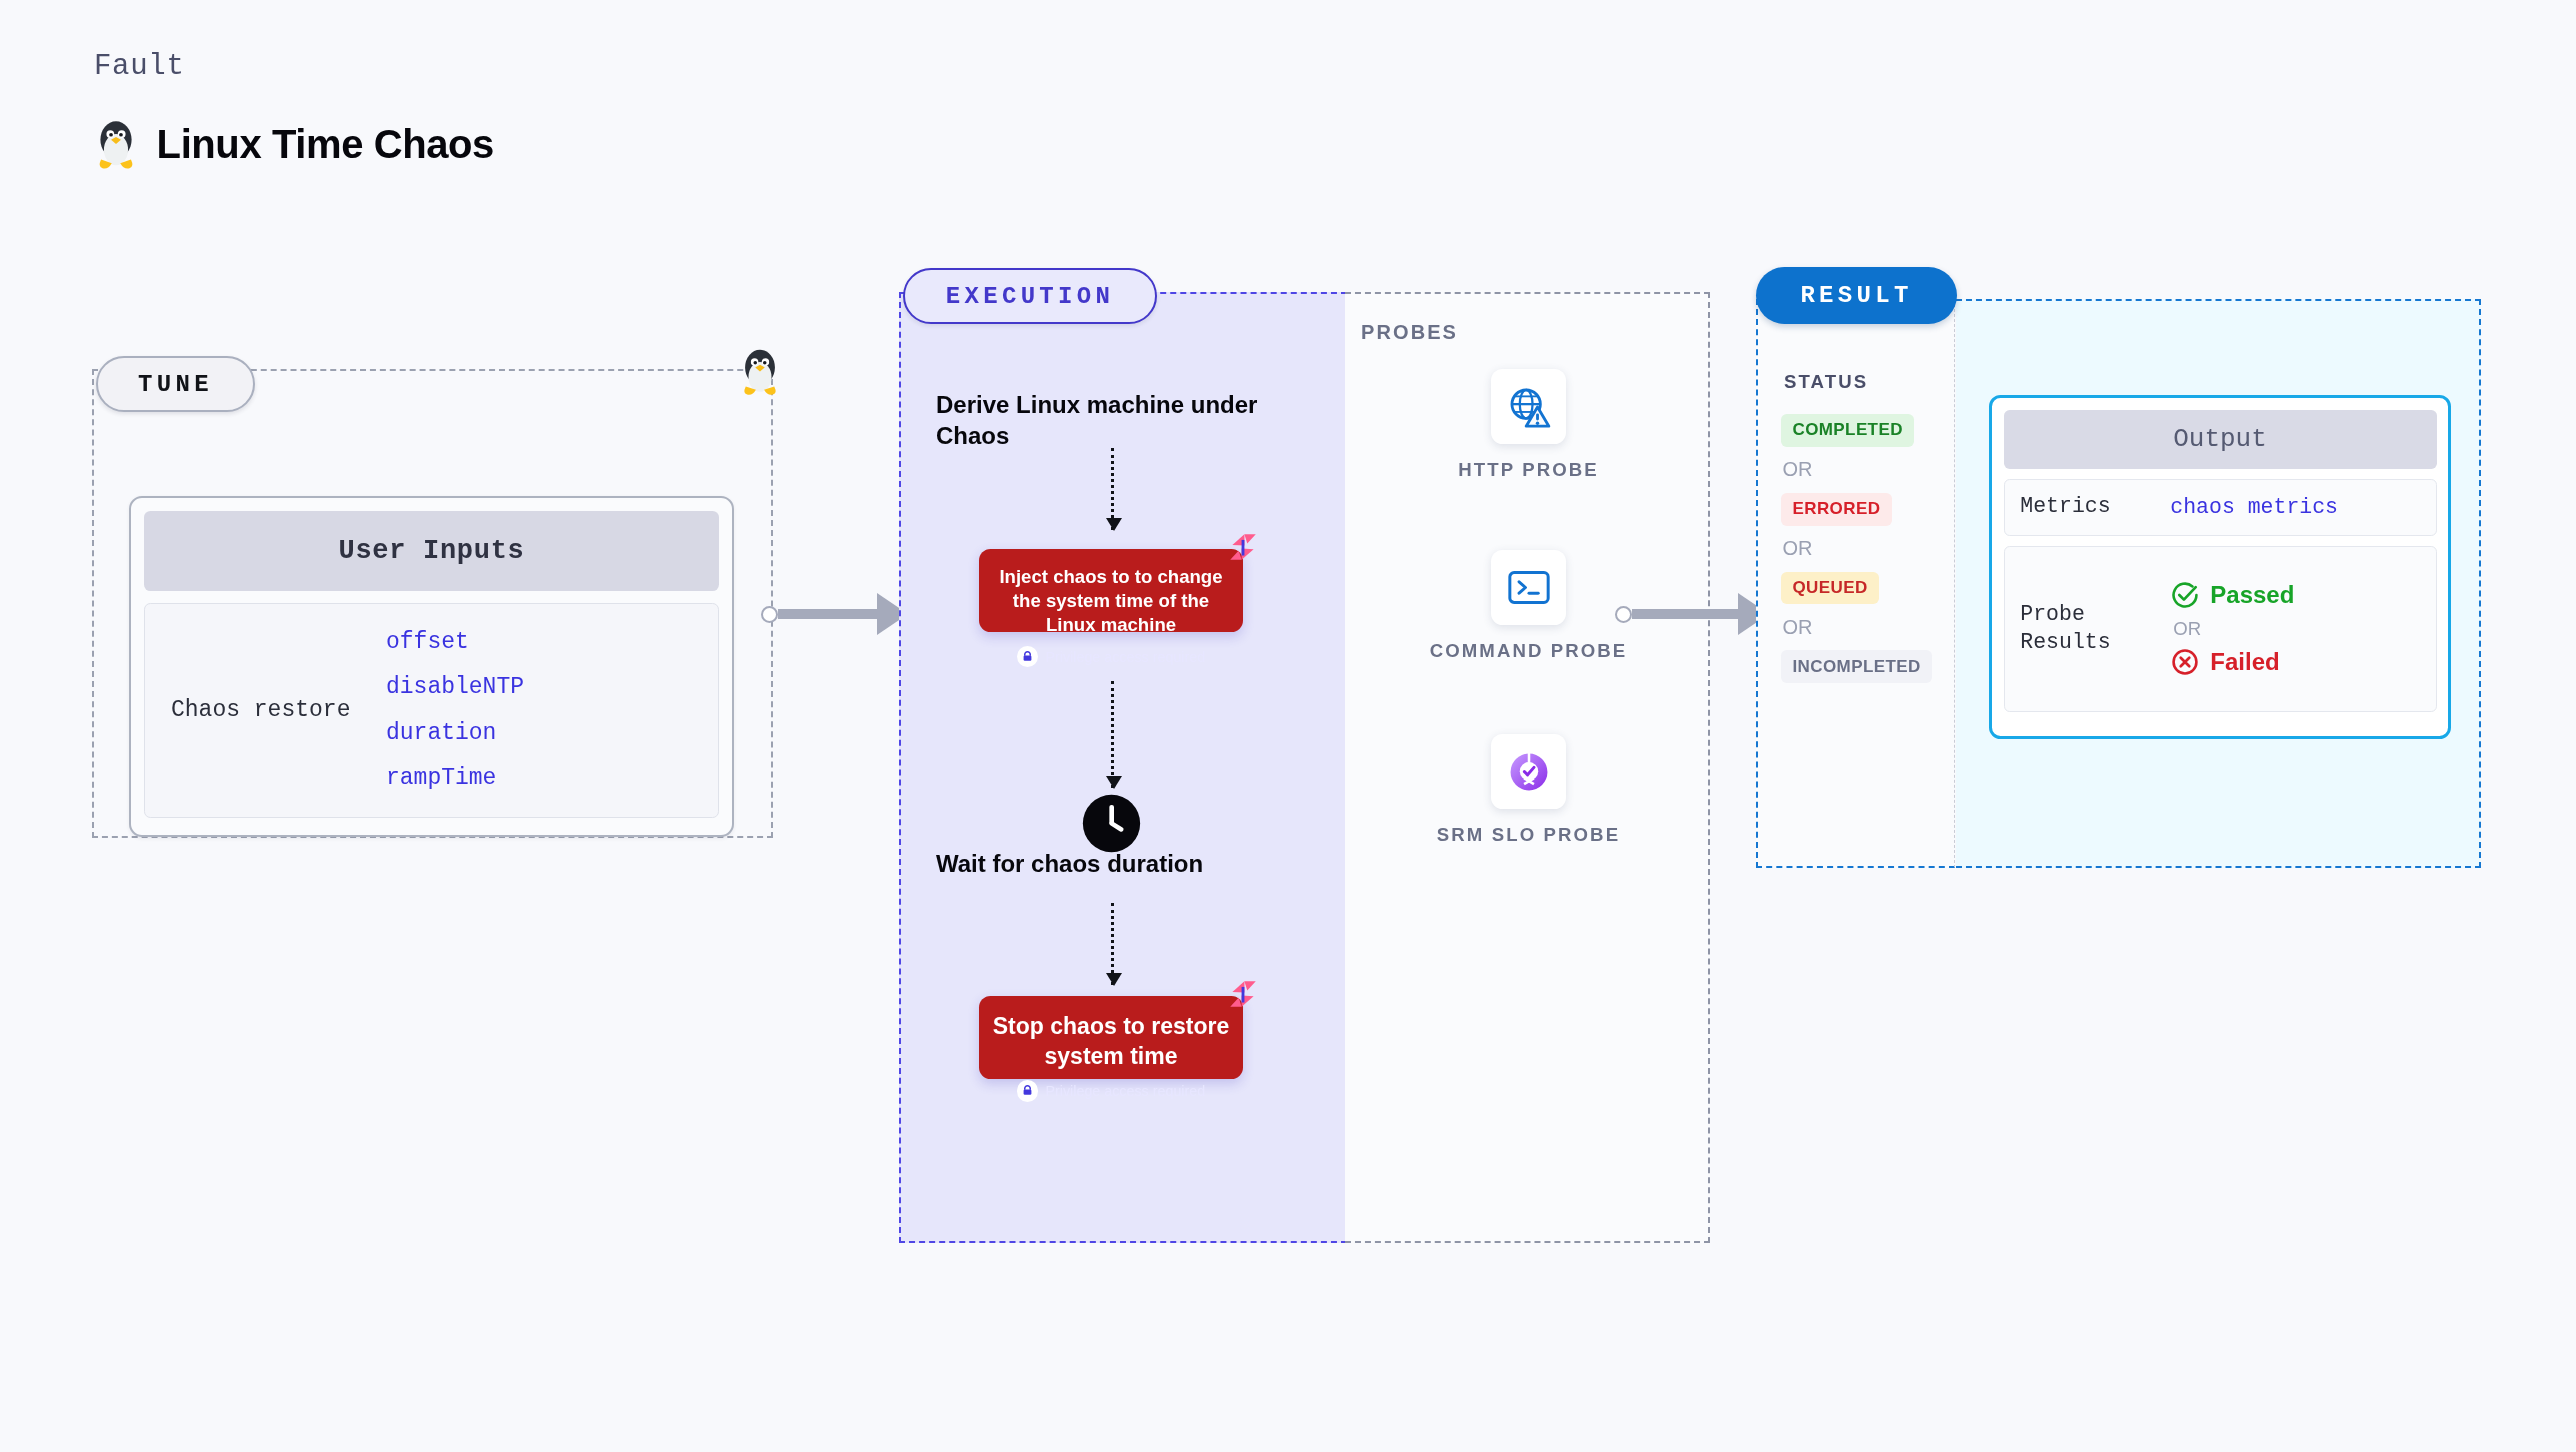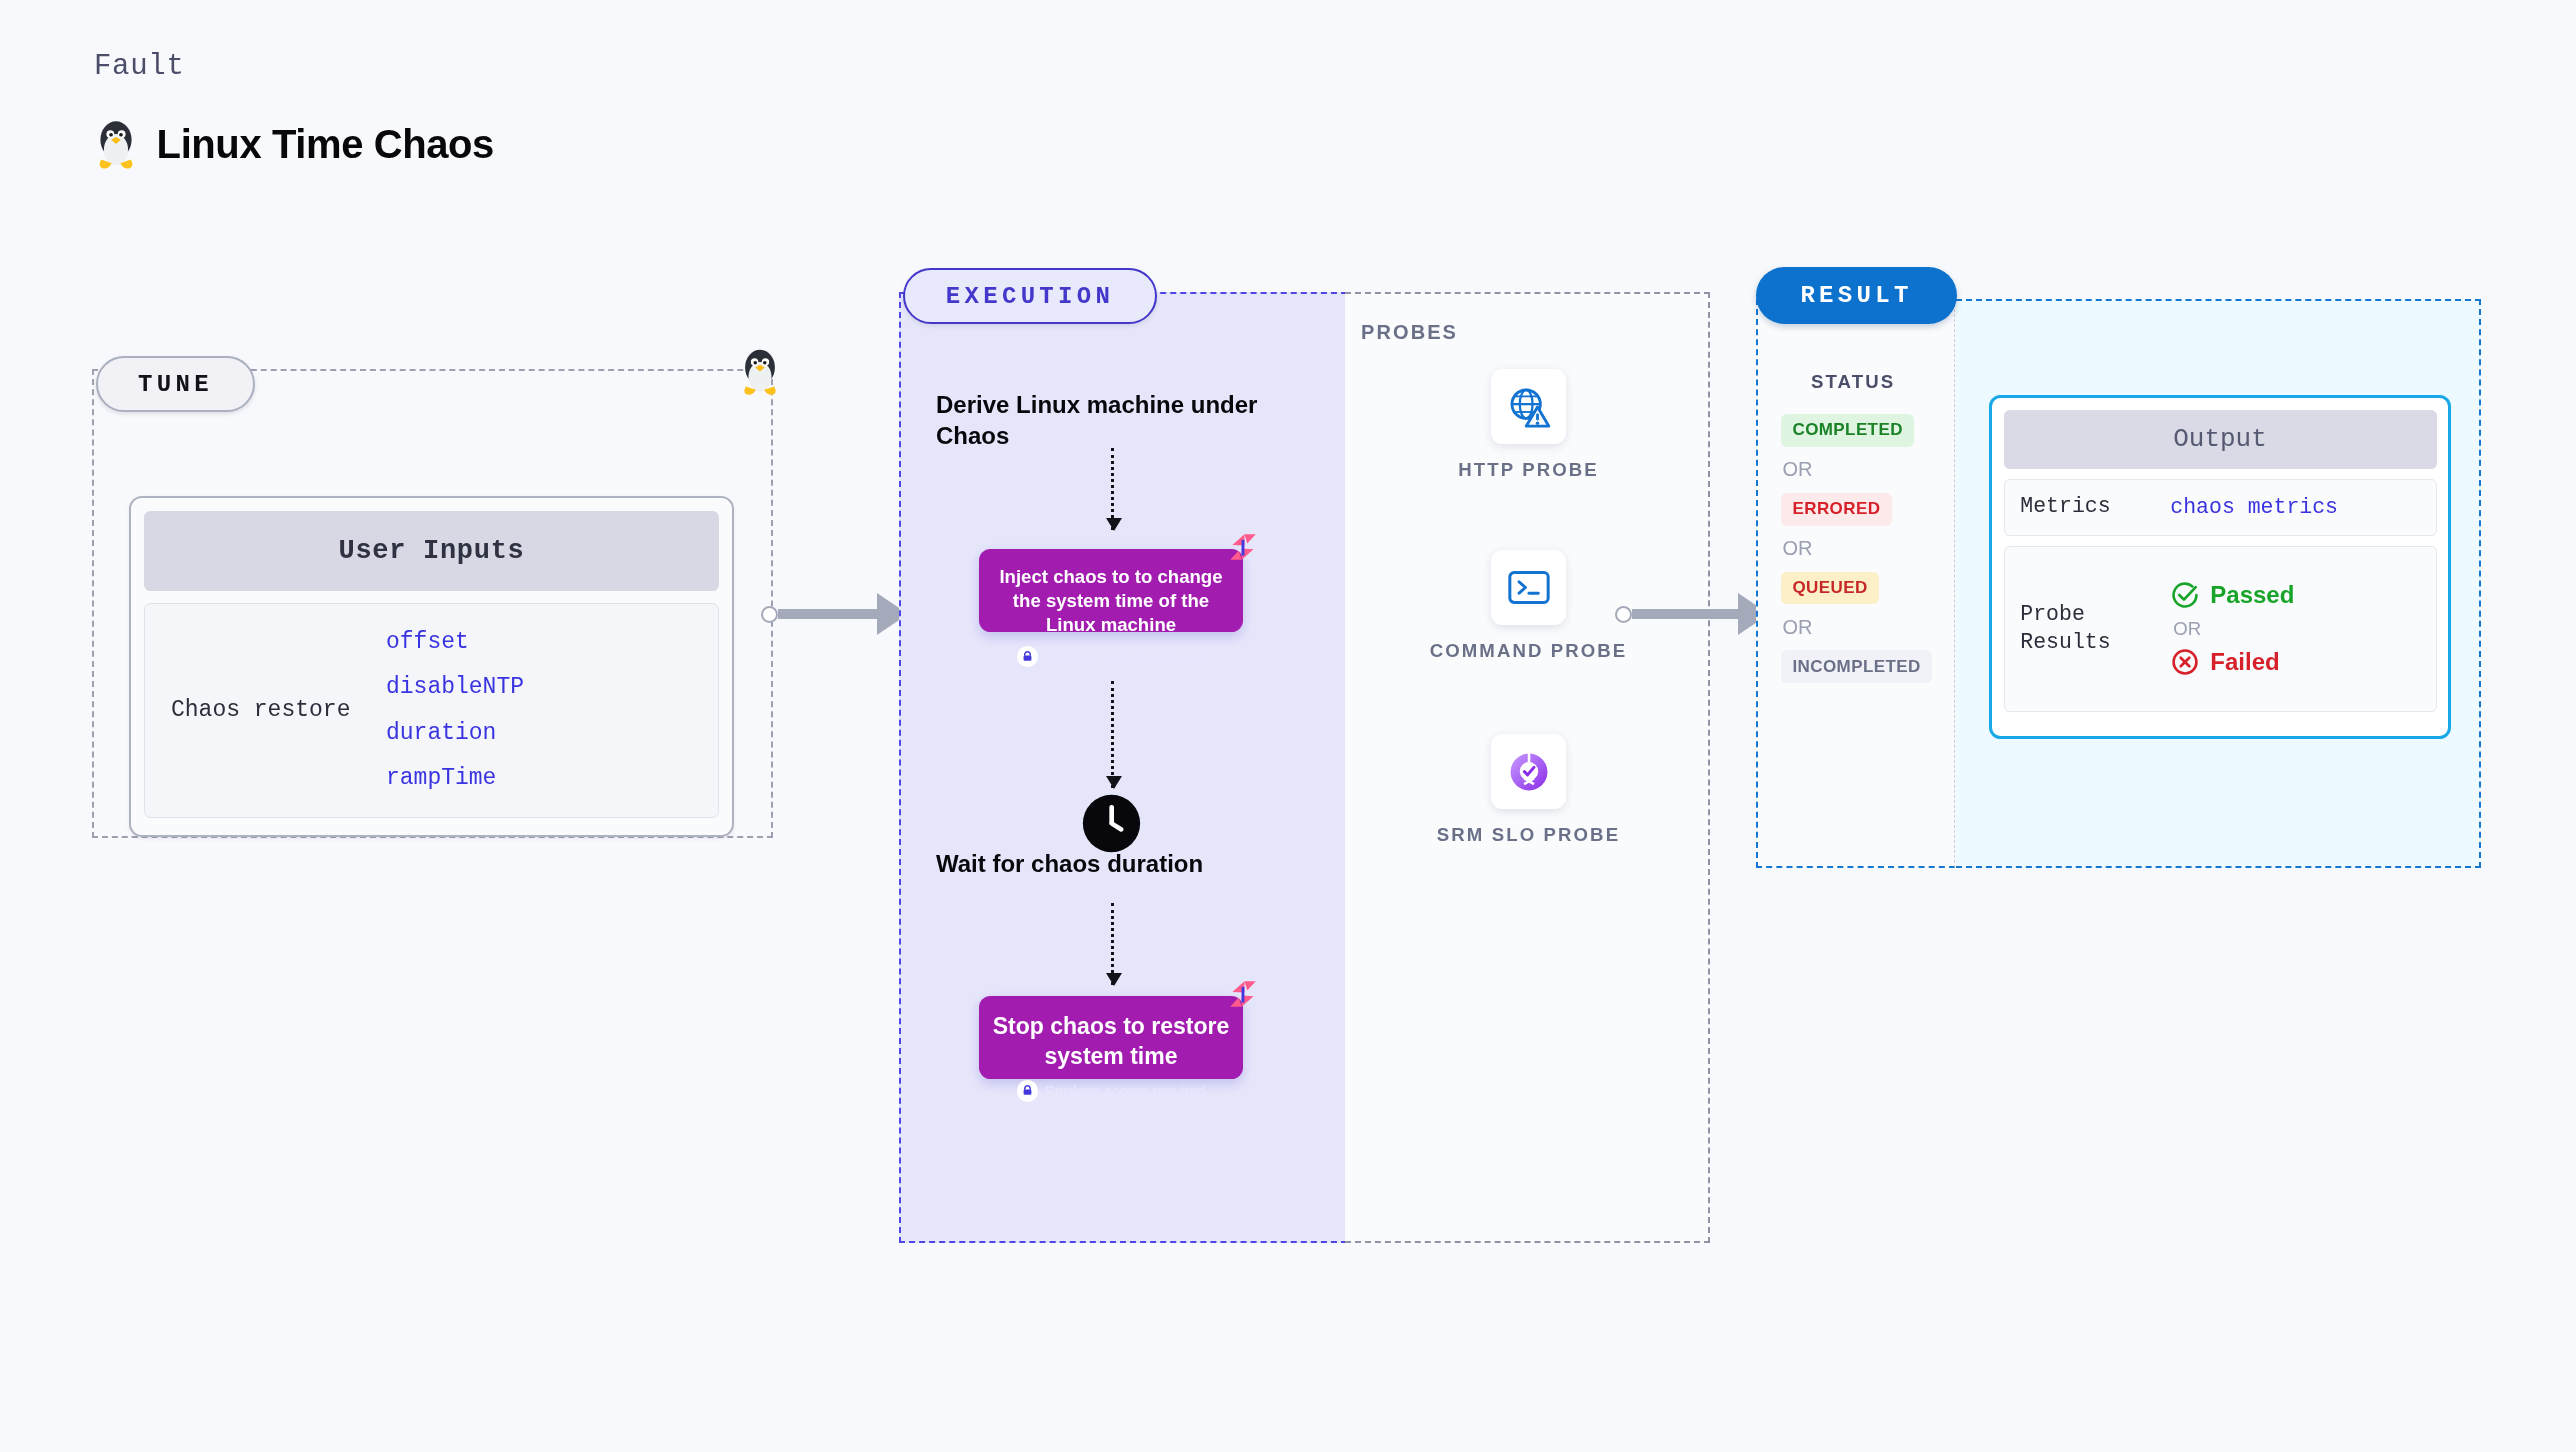--- a/index.html
+++ b/index.html
@@ -111,21 +111,21 @@
     content: ""; position: absolute; left: -7.9px; bottom: -1.4px;
     border-left: 8.6px solid transparent; border-right: 8.6px solid transparent;
     border-top: 13px solid #111318;
   }
   .arr-1 { top: 448px; height: 82px; }
   .arr-2 { top: 681px; height: 107px; }
   .arr-3 { top: 903px; height: 82px; }
 
   .exec-box {
     position: absolute; width: 264px;
-    background: #a21caf; border-radius: 11.5px;
+    background: #b91c1c; border-radius: 11.5px;
     box-shadow: 0 4.3px 11.5px rgba(60,50,190,.20);
     padding: 15.8px 13px 14.3px;
     display: flex; flex-direction: column; align-items: center; gap: 8.6px;
   }
   .exec-box-1 { left: 979px; top: 549px; height: 83px; }
   .exec-box-2 { left: 979px; top: 996px; height: 83px; }
   .exec-box-text {
     color: #ffffff; text-align: center; font-weight: 700; line-height: 1.3;
   }
   .exec-box-1 .exec-box-text { font-size: 18.6px; }
@@ -158,21 +158,21 @@
     display: flex; align-items: center; justify-content: center;
   }
   .probe-name {
     margin-top: 14.3px; font-size: 18.6px; font-weight: 700;
     color: #6a7087; letter-spacing: 2.1px; line-height: 1.3;
   }
 
   
   .status-label {
     position: absolute; left: 1784px; top: 371px;
-    font-size: 18.6px; font-weight: 700; color: #4a4e69; letter-spacing: 2.1px; margin-left: 27px;
+    font-size: 18.6px; font-weight: 700; color: #4a4e69; letter-spacing: 2.1px;
   }
   .status-col { position: absolute; left: 1781px; top: 414px; width: 165px; }
   .status-badge {
     display: inline-block; border-radius: 5.7px; padding: 6.4px 11.5px;
     font-size: 17px; font-weight: 700; letter-spacing: 0.4px;
   }
   .or-text {
     font-size: 20px; color: #9aa0b2; margin: 11.5px 0 11.5px 1.4px;
     font-family: "Liberation Sans", sans-serif;
   }

